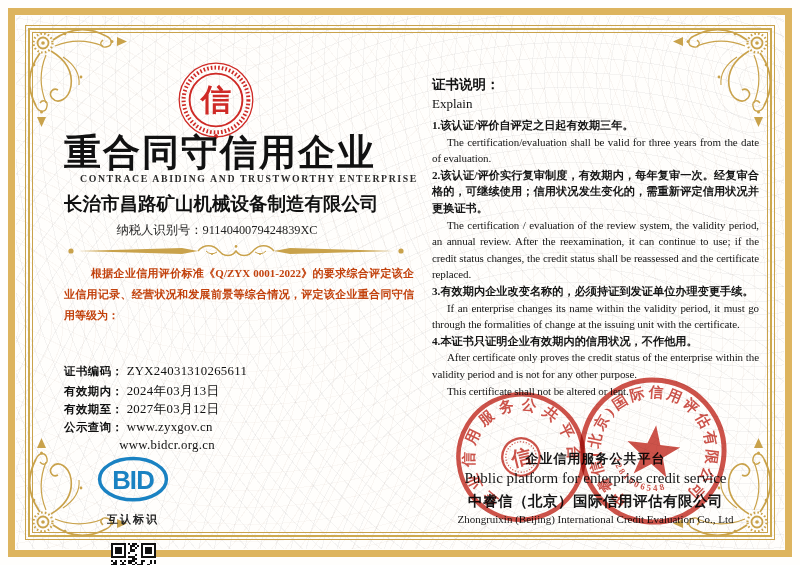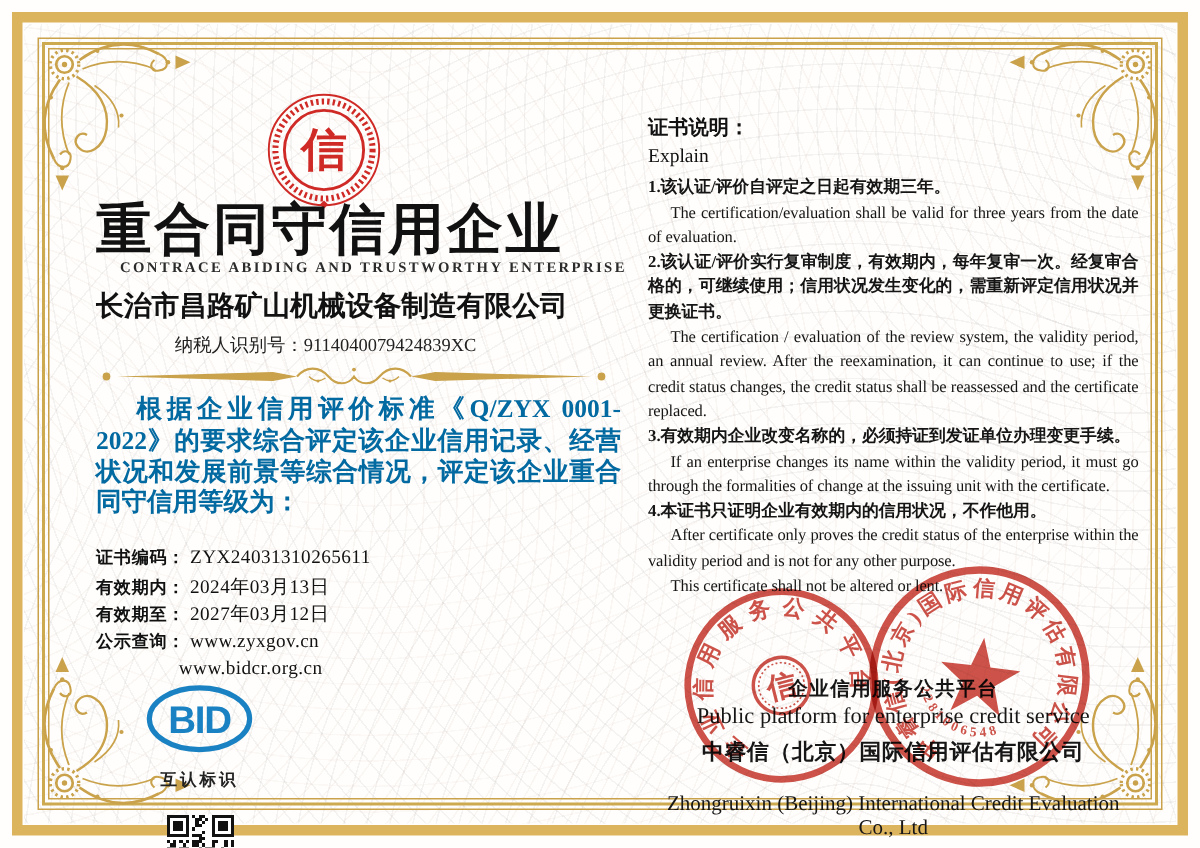--- a/index.html
+++ b/index.html
@@ -34,22 +34,22 @@
   .emblem   { position:absolute; left:112px; top:60px; width:80px; height:80px; }
   .title    { position:absolute; left:0; top:128px; width:306px; text-align:center;
               font-size:37px; font-weight:bold; letter-spacing:2px; color:#111; white-space:nowrap; }
   .subtitle { position:absolute; left:16px; top:173px; width:306px; text-align:center;
               font-size:9.8px; font-weight:bold; letter-spacing:1.6px; color:#2b2b2b; white-space:nowrap; }
   .company  { position:absolute; left:0; top:191px; width:306px; text-align:left;
               font-size:18.5px; font-weight:bold; color:#111; white-space:nowrap; }
   .taxline  { position:absolute; left:0; top:222px; width:306px; text-align:center;
               font-size:12.3px; font-weight:normal; color:#222; }
   .divider  { position:absolute; left:2px; top:243px; width:340px; height:16px; }
-  .statement{ position:absolute; left:0; top:263px; width:350px; font-size:17px; line-height:20.8px;
-              font-weight:bold; text-align:justify; text-indent:27px; color:#0369a1; }
+  .statement{ position:absolute; left:0; top:263px; width:350px; font-size:11px; line-height:20.8px;
+              font-weight:bold; text-align:justify; text-indent:27px; color:#c2410c; }
   .grade    { position:absolute; left:0; top:312px; width:306px; text-align:center;
               font-size:45px; font-weight:bold; letter-spacing:5px; color:#d60f12; }
   .details  { position:absolute; left:0; top:364px; width:350px; }
   .drow     { height:18.6px; font-size:12.8px; color:#111; white-space:nowrap; }
   .dlabel   { display:inline-block; min-width:52px; font-weight:bold; font-size:11.4px; letter-spacing:0.5px; }
   .dvalue   { font-size:12.8px; letter-spacing:0.3px; }
   .badges   { position:absolute; left:26px; top:456px; display:flex; gap:14px; align-items:center;flex-direction:column; }
   .badge    { display:flex; flex-direction:column; align-items:center; }
   .badge .art { height:48px; display:flex; align-items:center; }
   .badge-label { margin-top:8px; font-size:11px; font-weight:bold; letter-spacing:2px; color:#222; }
@@ -62,21 +62,21 @@
   .explain-en { position:absolute; top:96px; font-size:13px; color:#111; }
   .clauses { position:absolute; top:117px; width:327px; color:#151515; }
   .clauses p { text-align:justify; }
   .clauses .zh { font-size:11.2px; font-weight:bold; line-height:16.6px; }
   .clauses .en { font-size:11px;  line-height:16.6px; text-indent:15px; letter-spacing:-0.1px; }
 
   .issuer-block { position:absolute; left:0; top:450px; width:327px; text-align:center; color:#161616; }
   .iss-zh1 { font-size:13px;  font-weight:bold; letter-spacing:1px; }
   .iss-en1 { font-size:15px; margin-top:2px; }
   .iss-zh2 { font-size:14.5px; font-weight:bold; margin-top:5px; letter-spacing:0.5px; }
-  .iss-en2 { font-size:14px; margin-top:18px; }
+  .iss-en2 { font-size:11px; margin-top:2px; }
 
   .seal { position:absolute; mix-blend-mode:multiply; opacity:0.85; pointer-events:none; }
   .seal-1 { left:454px; top:390px; width:134px; height:134px; transform:rotate(-14deg); }
   .seal-2 { left:578px; top:376px; width:150px; height:150px; transform:rotate(7deg); }
 </style>
 </head>
 <body>
 
 <div class="cert">
   <div class="guilloche"></div>

